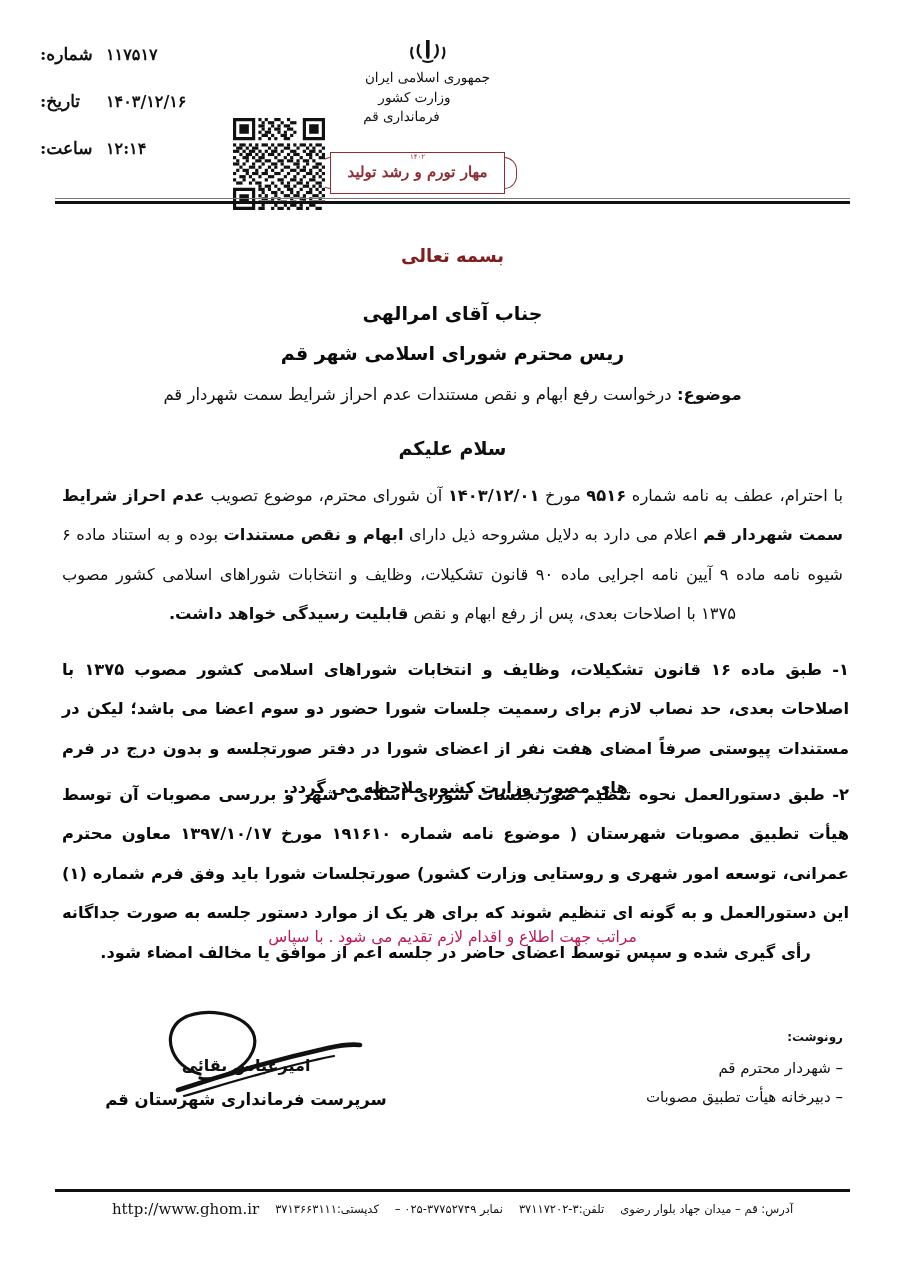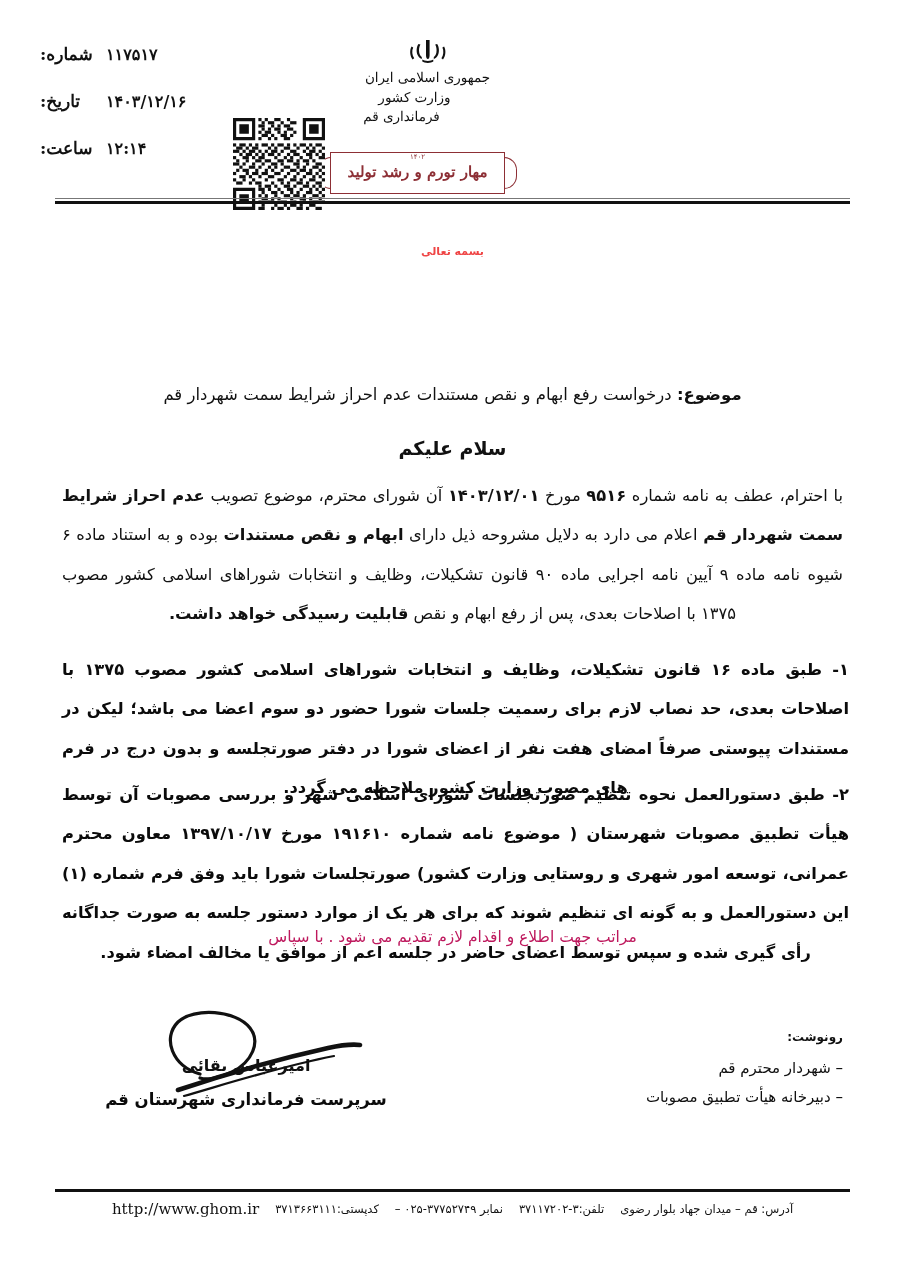--- a/index.html
+++ b/index.html
@@ -171,23 +171,23 @@
     height: 3px;
     background: #111;
   }
 
   
   .basmala {
     position: absolute;
     top: 245px;
     left: 0; right: 0;
     text-align: center;
-    font-size: 11px;
-    font-weight: bold;
-    color: #ef4444;
+    font-size: 18px;
+    font-weight: bold;
+    color: #7f1d1d;
   }
 
   .addressee {
     position: absolute;
     top: 294px;
     right: 55px;
     width: 795px;
     text-align: center;
   }
   .addressee .line {
@@ -610,20 +610,24 @@
     </g>
   </svg>
 
   <div class="rule-top">
     <div class="thin"></div>
     <div class="thick"></div>
   </div>
 
   <div class="basmala">بسمه تعالی</div>
 
+  <div class="addressee">
+    <div class="line">جناب آقای امرالهی</div>
+    <div class="line">ریس محترم شورای اسلامی شهر قم</div>
+  </div>
 
   <div class="subject">
     <b>موضوع:</b>
     <span>درخواست رفع ابهام و نقص مستندات عدم احراز شرایط سمت شهردار قم</span>
   </div>
 
   <div class="greeting">سلام علیکم</div>
 
   <div class="para p-intro">
     <span>با احترام، عطف به نامه شماره </span><b>۹۵۱۶</b><span> مورخ </span><b>۱۴۰۳/۱۲/۰۱</b><span> آن شورای محترم، موضوع تصویب </span><b>عدم احراز شرایط سمت شهردار قم</b><span> اعلام می دارد به دلایل مشروحه ذیل دارای </span><b>ابهام و نقص مستندات</b><span> بوده و به استناد ماده ۶ شیوه نامه ماده ۹ آیین نامه اجرایی ماده ۹۰ قانون تشکیلات، وظایف و انتخابات شوراهای اسلامی کشور مصوب ۱۳۷۵ با اصلاحات بعدی، پس از رفع ابهام و نقص </span><b>قابلیت رسیدگی خواهد داشت.</b>

